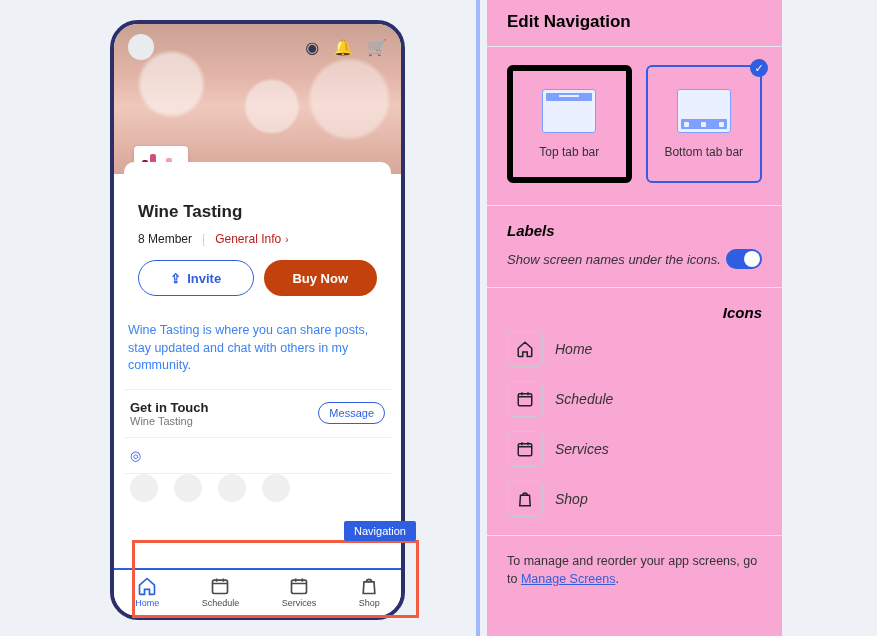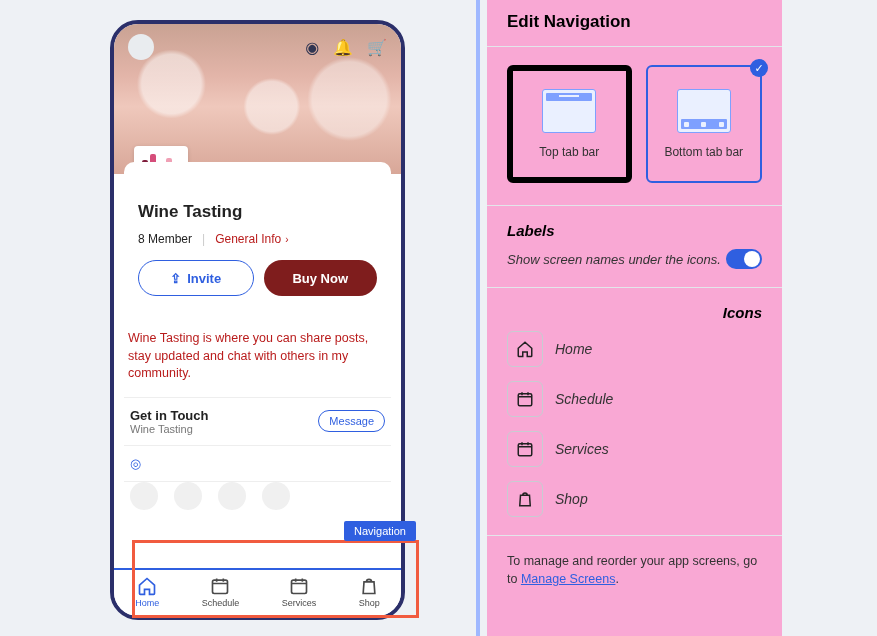--- a/index.html
+++ b/index.html
@@ -83,23 +83,23 @@
   .divider-v { color:#ccc; }
   .general-info { color:#b91c1c; display:flex; align-items:center; gap:4px; }
   .general-info .chev { font-size:10px; }
   .btn-row { display:flex; gap:10px; margin-top:14px; }
   .btn {
     flex:1; height:36px; border-radius:20px;
     display:flex; align-items:center; justify-content:center;
     font-size:13px; font-weight:600; gap:6px;
   }
   .btn-outline { border:1px solid #2f5fe0; color:#2f5fe0; background:#fff; }
-  .btn-primary { background:#7f1d1d; color:#fff; }
-
-  .desc { font-size:12.5px; color:#b91c1c; margin:20px 14px 0; line-height:1.4; }
+  .btn-primary { background:#c2410c; color:#fff; }
+
+  .desc { font-size:12.5px; color:#3b82f6; margin:12px 14px 0; line-height:1.4; }
   .list { margin:14px 10px 0; border-top:1px solid #eee; }
   .row { display:flex; align-items:center; justify-content:space-between; padding:10px 6px; border-bottom:1px solid #eee; }
   .row-left .lab { font-size:13px; font-weight:600; color:#222; }
   .row-left .sub { font-size:11px; color:#777; }
   .pill { font-size:11px; color:#2f5fe0; border:1px solid #2f5fe0; border-radius:14px; padding:4px 10px; }
   .pin { color:#2f5fe0; font-size:13px; }
 
   .social { font-size:13px; font-weight:600; padding:6px 16px 2px; }
   .social-dots { display:flex; gap:16px; padding:0 16px; }
   .dot { width:28px; height:28px; border-radius:50%; background:#f0f0f0; }

